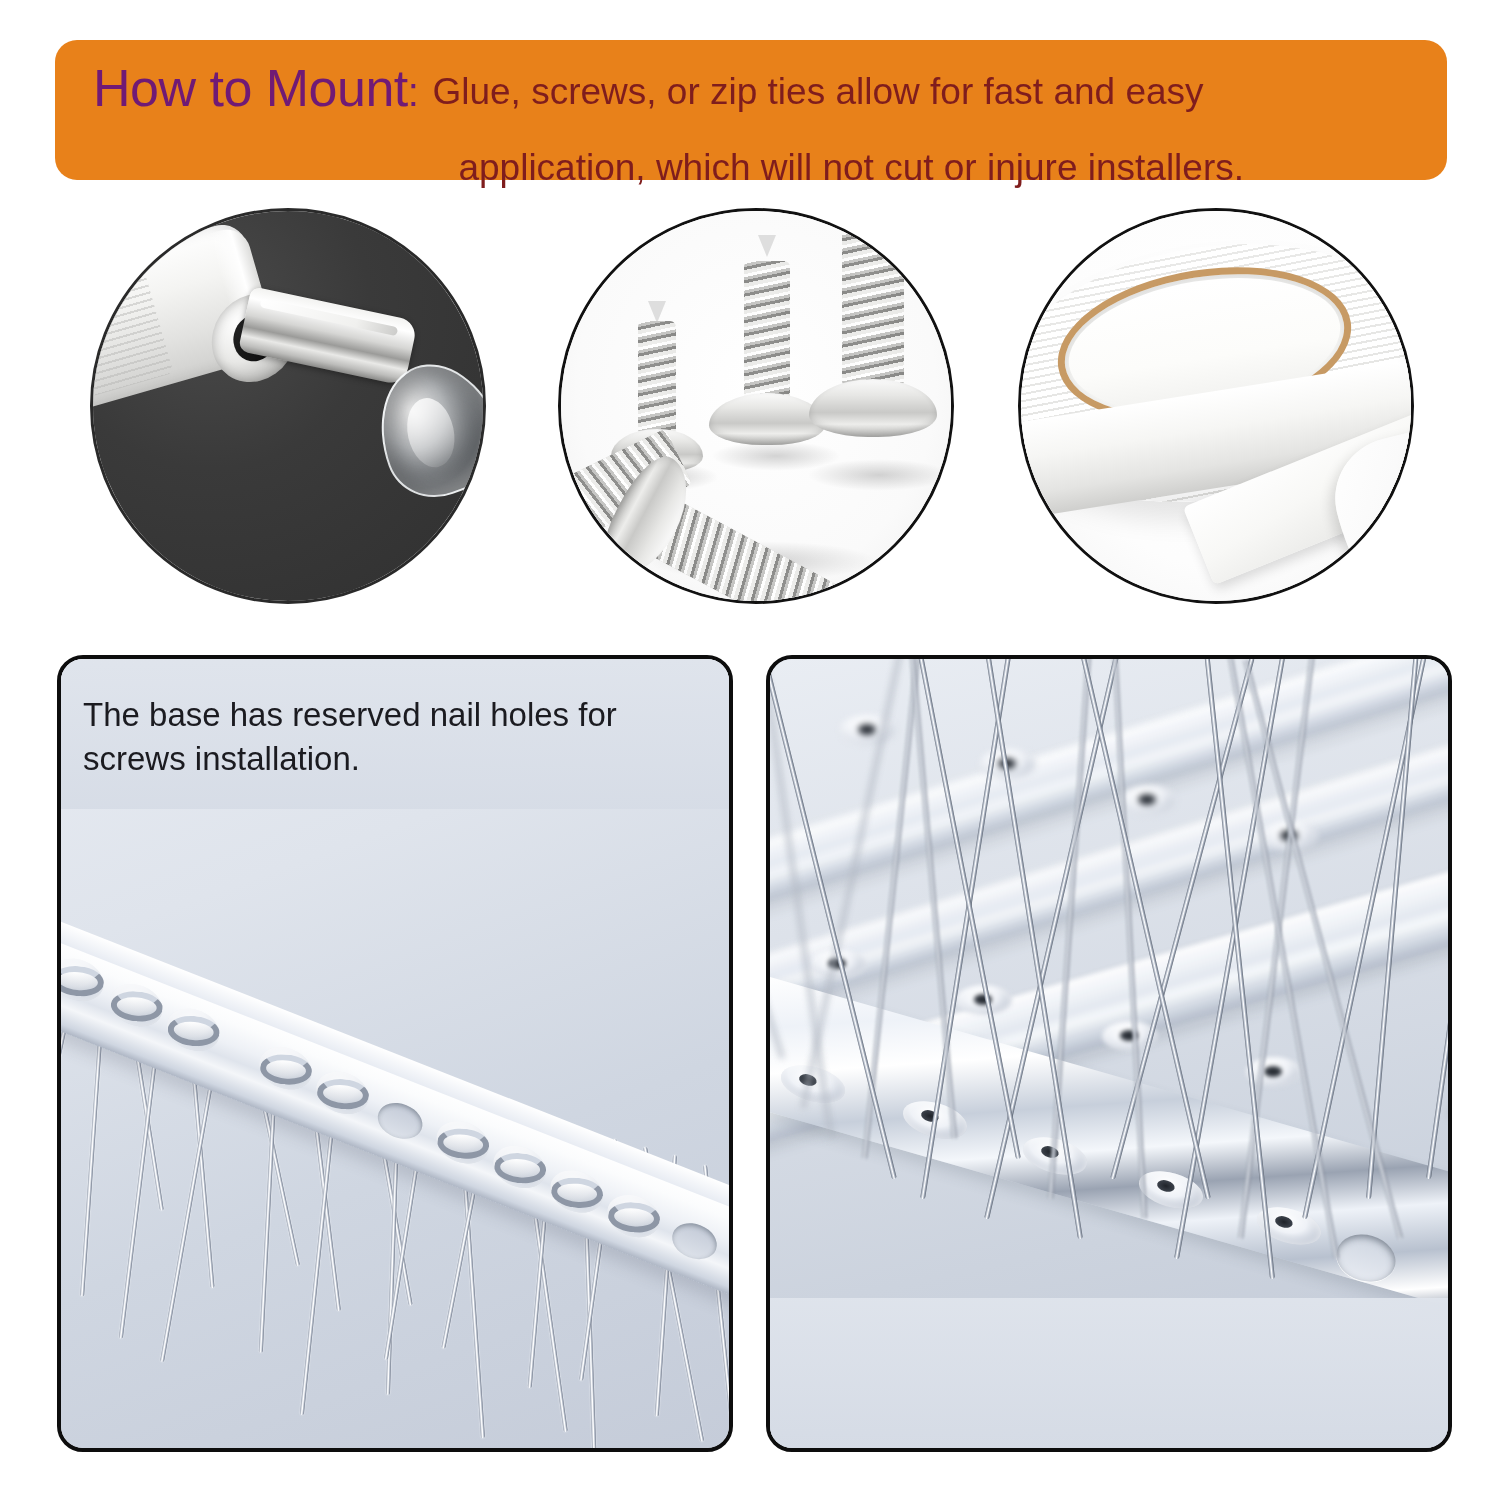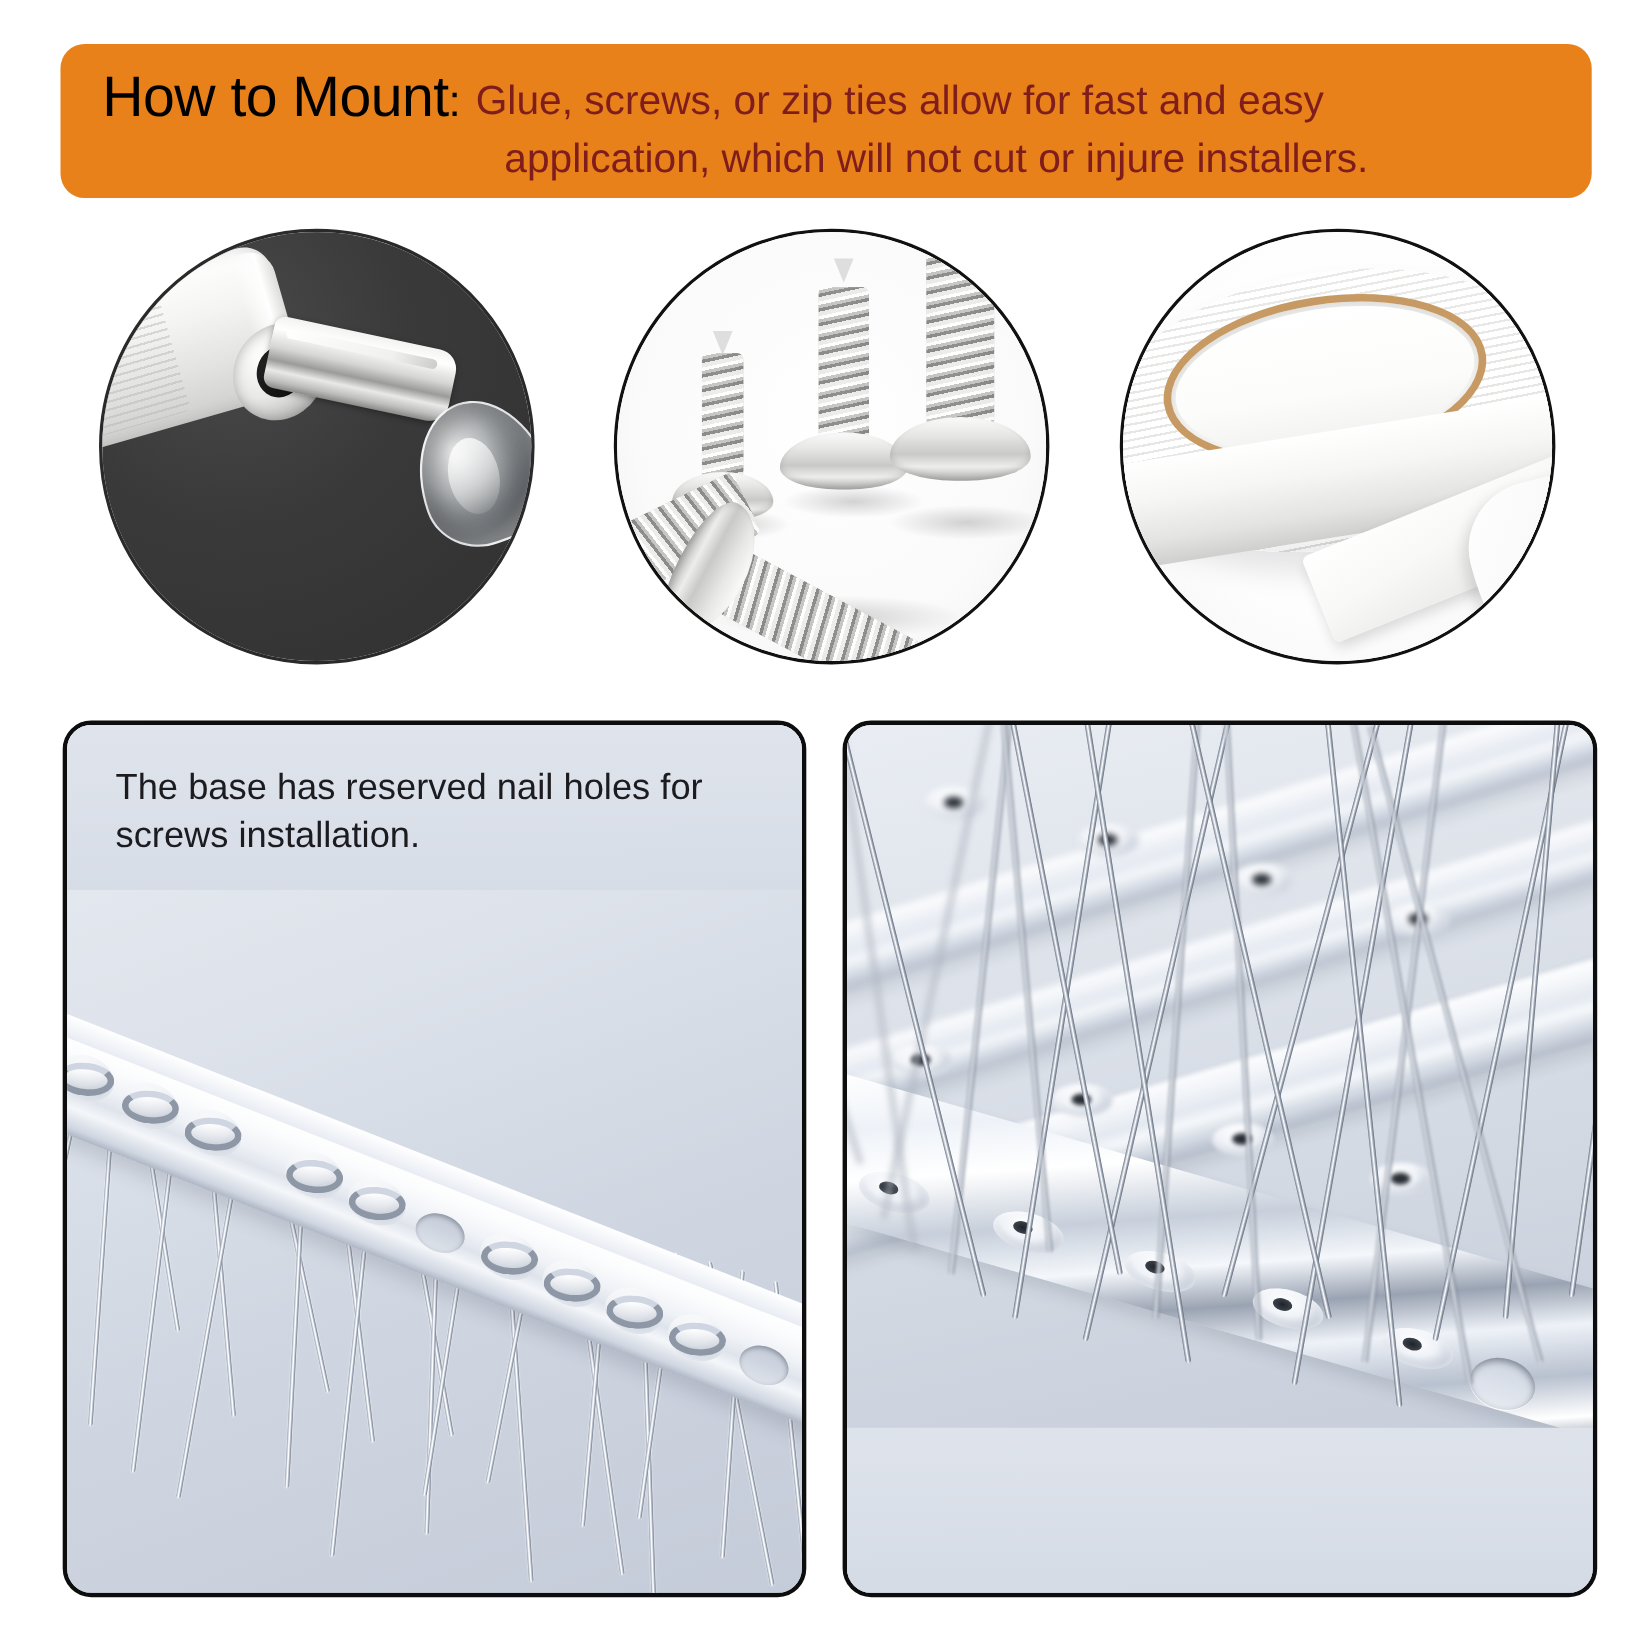--- a/index.html
+++ b/index.html
@@ -17,40 +17,40 @@
     position: absolute;
     left: 55px; top: 40px;
     width: 1392px; height: 140px;
     background: #e8811a;
     border-radius: 22px;
     display: flex;
     align-items: flex-start;
     padding: 14px 26px 0 38px;
   }
   .banner-title {
-    color: #000000;
+    color: #701a75;
     font-size: 52px;
     line-height: 60px;
     font-weight: 400;
     letter-spacing: -0.5px;
     white-space: nowrap;
     flex: 0 0 auto;
     padding-top: 4px;
   }
   .banner-title .colon { font-size: 40px; }
   .banner-body {
     color: #7f1d1d;
     font-size: 37px;
     line-height: 52px;
     font-weight: 400;
     padding-left: 14px;
     padding-top: 12px;
     text-align: left;
   }
-  .banner-body .l2 { display:block; padding-left: 26px; }
+  .banner-body .l2 { display:block; padding-left: 26px; margin-top: 24px; }
 
   
   .circle {
     position: absolute;
     width: 396px; height: 396px;
     border-radius: 50%;
     border: 3px solid #111;
     overflow: hidden;
     top: 208px;
   }
@@ -247,21 +247,21 @@
   #panel-left  { left: 57px;  top: 655px; width: 676px; height: 797px; }
   #panel-right { left: 766px; top: 655px; width: 686px; height: 797px; }
 
   .panel-caption{
     position:absolute; z-index:6;
     color: #1b1b20;
     font-size: 33px;
     line-height: 44px;
     font-weight: 400;
   }
-  #caption-left  { left: 44px; top: 34px; width: 600px; }
+  #caption-left  { left: 22px; top: 34px; width: 600px; }
   #caption-right { left: 38px; top: 690px; width: 620px; }
 
   
   .panel-photo{ position:absolute; inset:0; }
   #photo-left{
     background:
       linear-gradient(160deg, #e7ebf2 0%, #dfe4ec 28%, #cfd6e1 62%, #c5ccd9 100%);
   }
   #photo-right{
     background:

